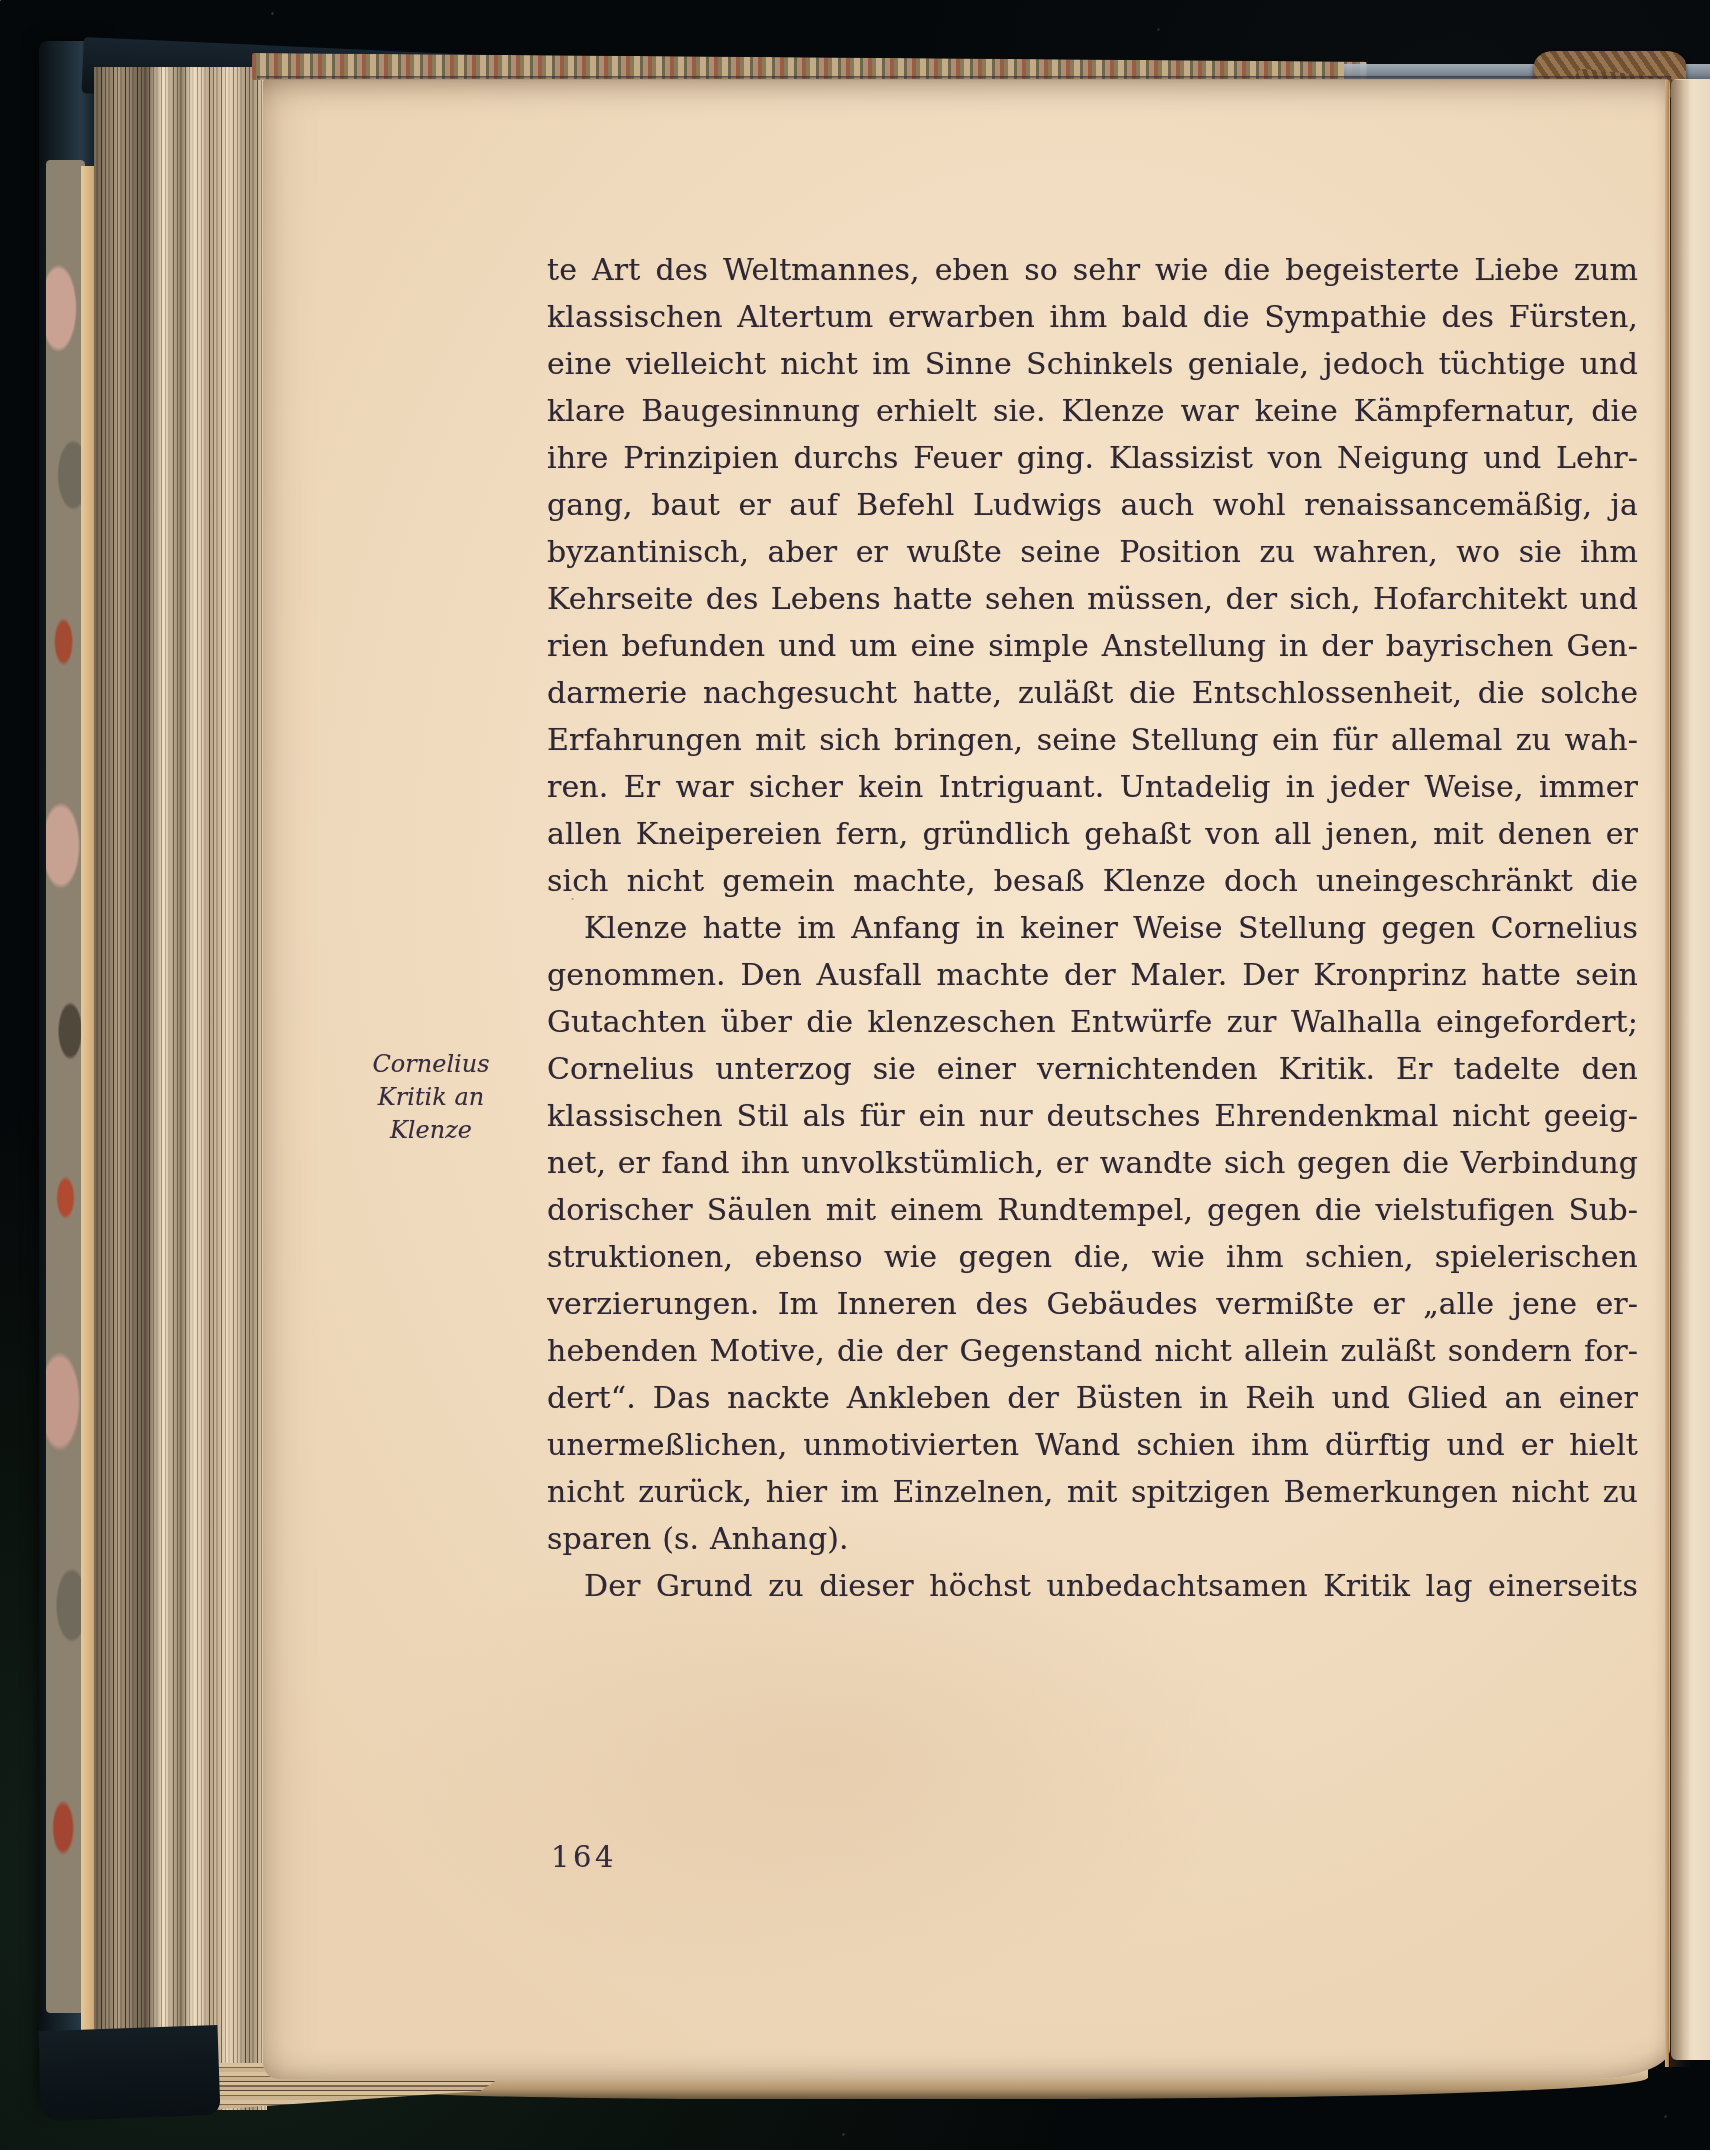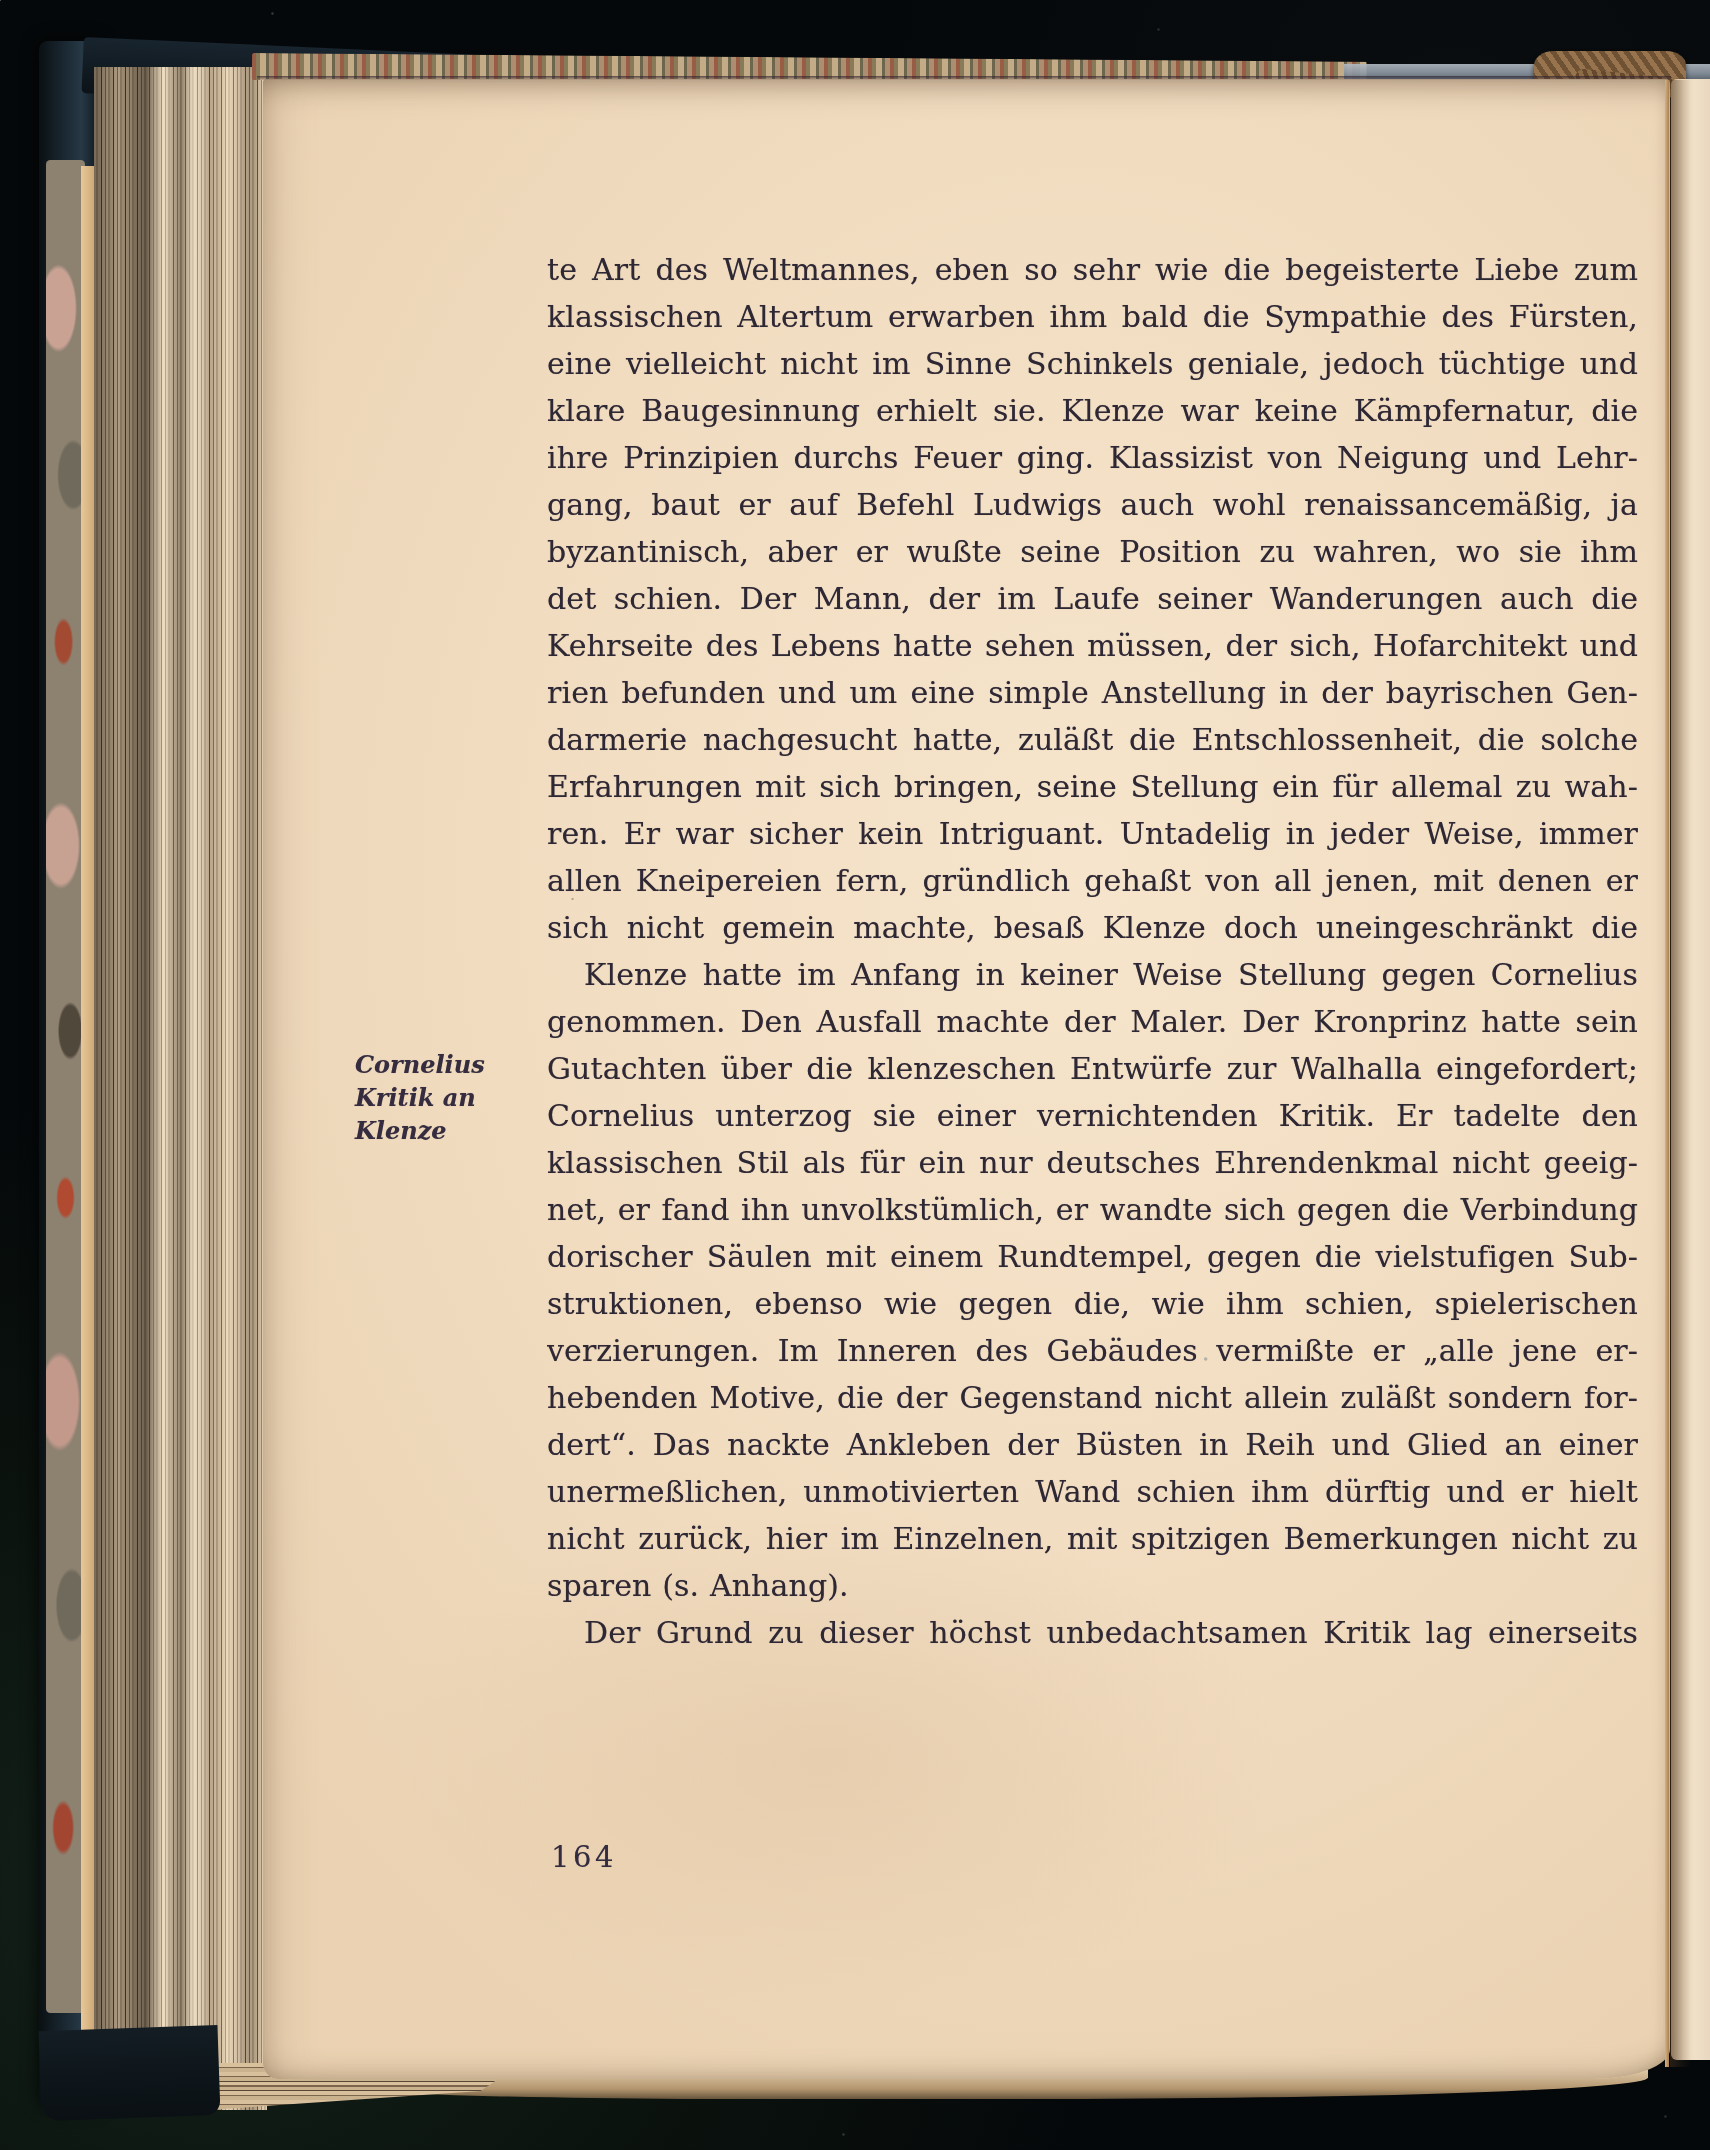--- a/index.html
+++ b/index.html
@@ -134,22 +134,22 @@
     color:#2e2734; text-rendering:optimizeLegibility;margin-left:20px;
   }
   .line { height:47px; line-height:47px; font-size:30px;
     text-align:justify; text-align-last:justify; overflow:hidden;
     letter-spacing:0.1px; word-spacing:1.1px;
     text-shadow:0 0 0.7px rgba(46,39,52,.4);
   }
   .line.indent { text-indent:37px; }
   .line.noj { text-align-last:left; }
   .margin-note { position:absolute; left:355px; top:1048px; width:152px;
-    text-align:left; font-style:italic; font-size:24px; line-height:33px;
-    color:#352c40; text-shadow:0 0 0.7px rgba(53,44,64,.35);font-weight:bold;
+    text-align:center; font-style:italic; font-size:24px; line-height:33px;
+    color:#352c40; text-shadow:0 0 0.7px rgba(53,44,64,.35);
   }
   .page-number { position:absolute; left:519px; top:1840px;
     font-size:29px; line-height:34px; color:#332b40; letter-spacing:3.6px;
     text-shadow:0 0 0.7px rgba(51,43,64,.35);
     margin-left:32px;
   }
 </style>
 </head>
 <body>
 
@@ -185,21 +185,20 @@
   </div>
 
   <div class="text-block">
     <div class="line">te Art des Weltmannes, eben so sehr wie die begeisterte Liebe zum</div>
     <div class="line">klassischen Altertum erwarben ihm bald die Sympathie des Fürsten,</div>
     <div class="line">eine vielleicht nicht im Sinne Schinkels geniale, jedoch tüchtige und</div>
     <div class="line">klare Baugesinnung erhielt sie. Klenze war keine Kämpfernatur, die für</div>
     <div class="line">ihre Prinzipien durchs Feuer ging. Klassizist von Neigung und Lehr-</div>
     <div class="line">gang, baut er auf Befehl Ludwigs auch wohl renaissancemäßig, ja sogar</div>
     <div class="line">byzantinisch, aber er wußte seine Position zu wahren, wo sie ihm gefähr-</div>
-    <div class="line">det schien. Der Mann, der im Laufe seiner Wanderungen auch die</div>
     <div class="line">Kehrseite des Lebens hatte sehen müssen, der sich, Hofarchitekt und</div>
     <div class="line">rien befunden und um eine simple Anstellung in der bayrischen Gen-</div>
     <div class="line">darmerie nachgesucht hatte, zuläßt die Entschlossenheit, die solche</div>
     <div class="line">Erfahrungen mit sich bringen, seine Stellung ein für allemal zu wah-</div>
     <div class="line">ren. Er war sicher kein Intriguant. Untadelig in jeder Weise, immer</div>
     <div class="line">allen Kneipereien fern, gründlich gehaßt von all jenen, mit denen er</div>
     <div class="line">sich nicht gemein machte, besaß Klenze doch uneingeschränkt die</div>
     <div class="line indent">Klenze hatte im Anfang in keiner Weise Stellung gegen Cornelius</div>
     <div class="line">genommen. Den Ausfall machte der Maler. Der Kronprinz hatte sein</div>
     <div class="line">Gutachten über die klenzeschen Entwürfe zur Walhalla eingefordert;</div>

